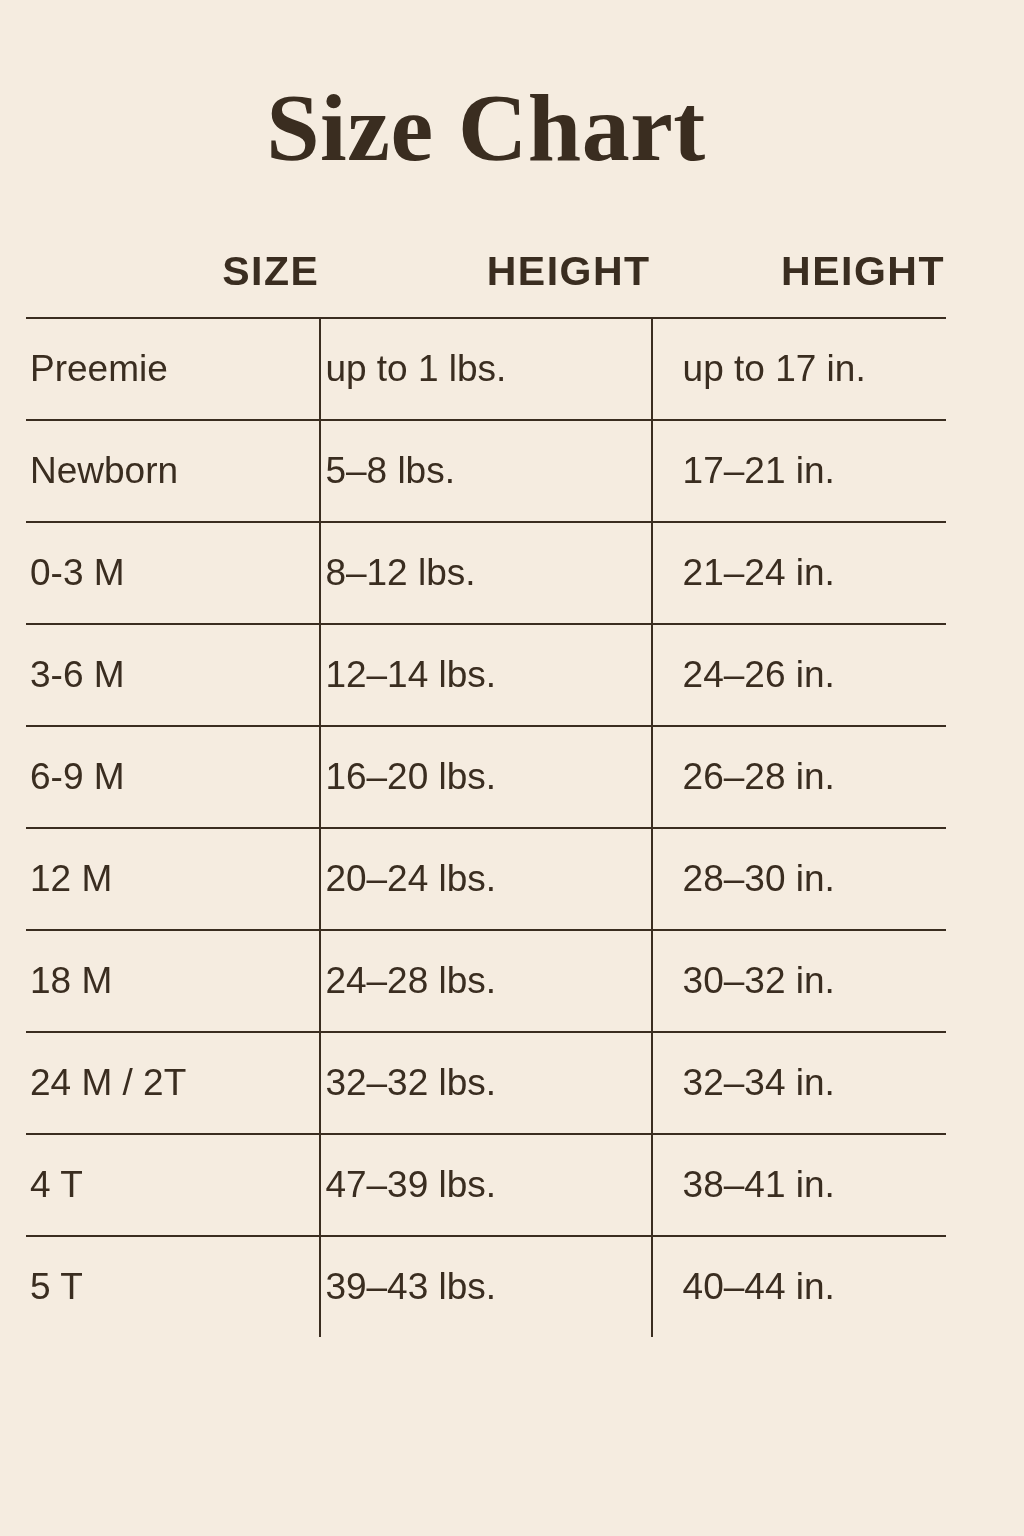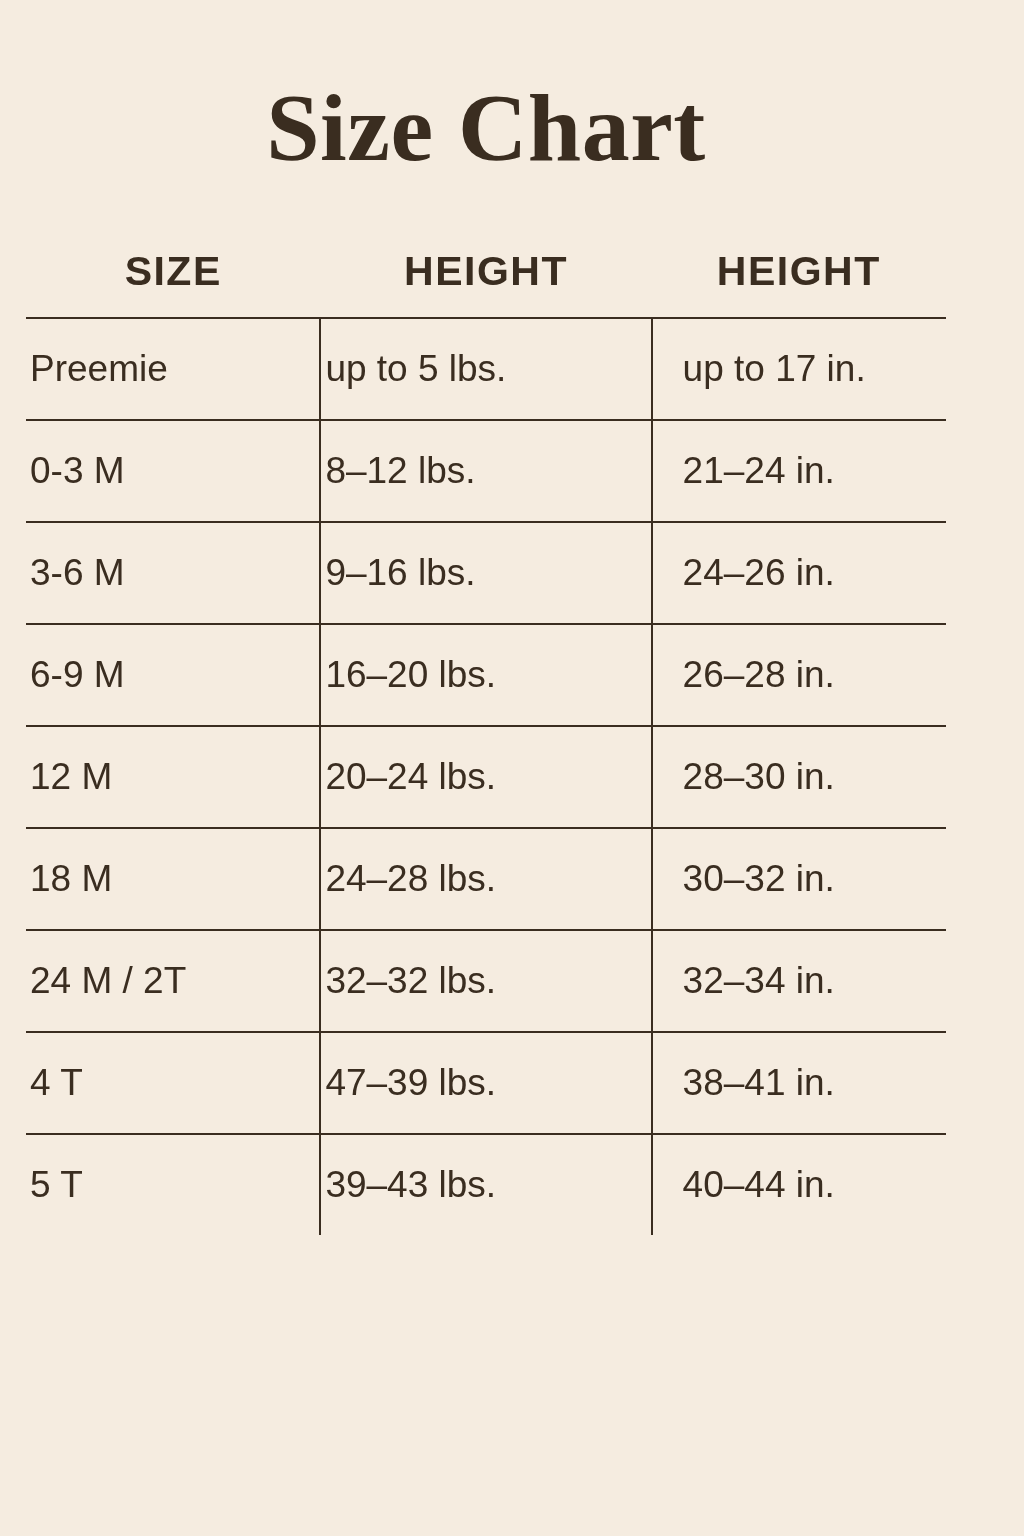--- a/index.html
+++ b/index.html
@@ -43,21 +43,21 @@
     table-layout: fixed;
   }
   col.c1 { width: 32%; }
   col.c2 { width: 36%; }
   col.c3 { width: 32%; }
   thead th {
     font-size: 41px;
     font-weight: 700;
     letter-spacing: 1.5px;
     color: #3a2d20;
-    text-align: center;
+    text-align: right;
     padding-bottom: 22px;
     border: none;
     font-family: "Liberation Sans", sans-serif;
   }
   tbody td {
     text-align: left;
     font-size: 37px;
     font-weight: 400;
     color: #3a2d20;
     padding: 22px 4px 22px;
@@ -95,31 +95,36 @@
       <thead>
         <tr>
           <th>SIZE</th>
           <th>HEIGHT</th>
           <th>HEIGHT</th>
         </tr>
       </thead>
       <tbody>
         <tr>
           <td>Preemie</td>
-          <td>up to 5 lbs.</td>
+          <td>up to 1 lbs.</td>
           <td>up to 17 in.</td>
+        </tr>
+        <tr>
+          <td>Newborn</td>
+          <td>5–8 lbs.</td>
+          <td>17–21 in.</td>
         </tr>
         <tr>
           <td>0-3 M</td>
           <td>8–12 lbs.</td>
           <td>21–24 in.</td>
         </tr>
         <tr>
           <td>3-6 M</td>
-          <td>9–16 lbs.</td>
+          <td>12–14 lbs.</td>
           <td>24–26 in.</td>
         </tr>
         <tr>
           <td>6-9 M</td>
           <td>16–20 lbs.</td>
           <td>26–28 in.</td>
         </tr>
         <tr>
           <td>12 M</td>
           <td>20–24 lbs.</td>

